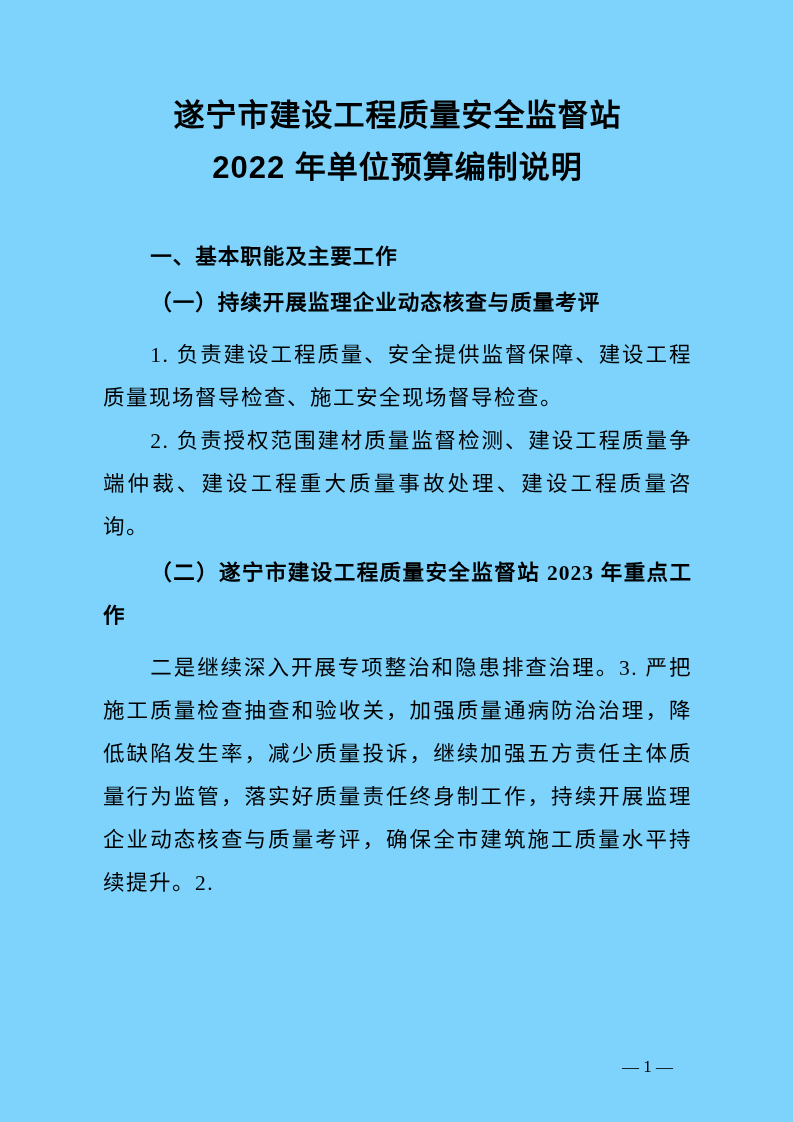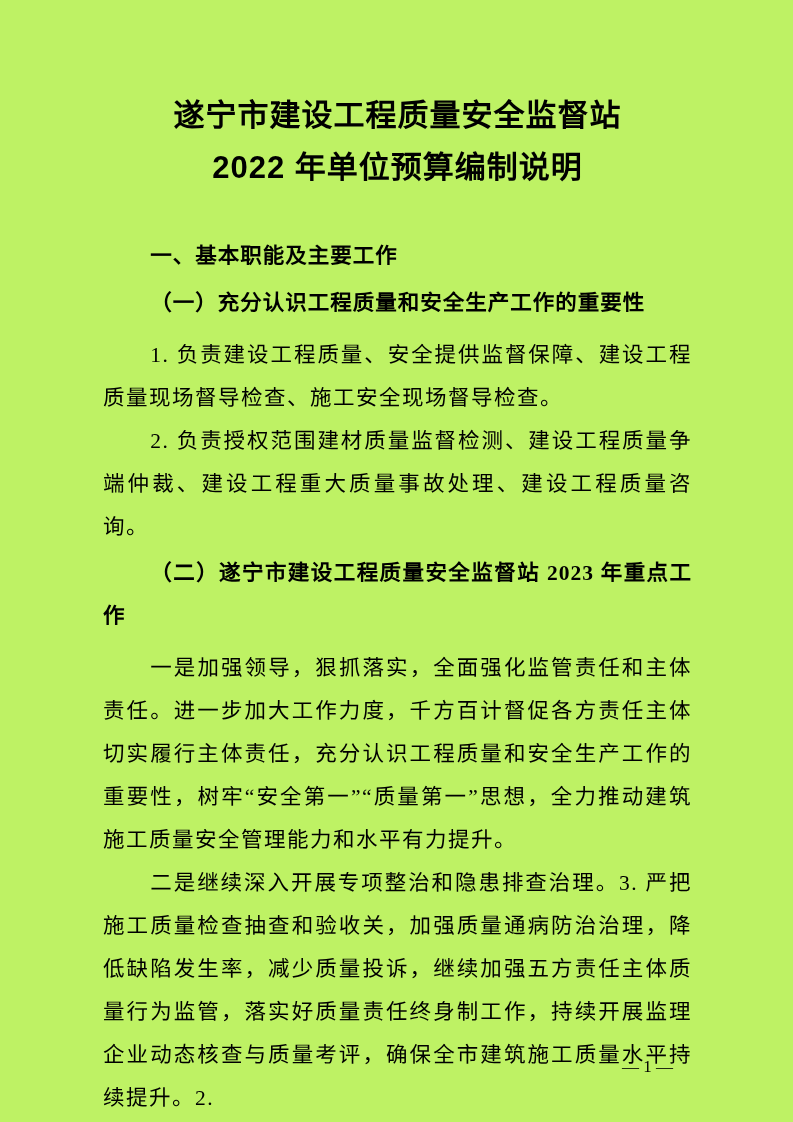--- a/index.html
+++ b/index.html
@@ -4,41 +4,41 @@
 <style>
   html, body {
     margin: 0;
     padding: 0;
     background: #ffffff;
   }
   .page {
     position: relative;
     width: 793px;
     height: 1122px;
-    background: #bef264;
+    background: #7dd3fc;
     color: #000000;
     overflow: hidden;
   }
   .content {
     position: absolute;
     left: 103px;
     top: 90px;
     width: 589px;
   }
   .doc-title {
     font-family: "Liberation Sans", "DejaVu Sans", sans-serif;
     font-weight: 700;
     font-size: 31px;
     line-height: 52px;
     text-align: center;
     letter-spacing: 1px;
     margin: 0;
   }
   .h1 {
-    font-family: Liberation Mono, monospace;
+    font-family: Liberation Sans, sans-serif;
     font-weight: 700;
     font-size: 21.5px;
     line-height: 43px;
     margin: 42px 0 0 0;
     text-indent: 2.2em;
     letter-spacing: 1px;
   }
   .h2 {
     font-family: "Liberation Serif", "DejaVu Serif", serif;
     font-weight: 700;
@@ -79,28 +79,27 @@
 <div class="page">
   <div class="content">
 
     <div class="doc-title">
       <div>遂宁市建设工程质量安全监督站</div>
       <div>2022 年单位预算编制说明</div>
     </div>
 
     <div class="h1">一、基本职能及主要工作</div>
 
-    <div class="h2">（一）充分认识工程质量和安全生产工作的重要性</div>
+    <div class="h2">（一）持续开展监理企业动态核查与质量考评</div>
 
     <p class="para">1. 负责建设工程质量、安全提供监督保障、建设工程质量现场督导检查、施工安全现场督导检查。</p>
 
     <p class="para">2. 负责授权范围建材质量监督检测、建设工程质量争端仲裁、建设工程重大质量事故处理、建设工程质量咨询。</p>
 
     <div class="h2">（二）遂宁市建设工程质量安全监督站 2023 年重点工作</div>
 
-    <p class="para">一是加强领导，狠抓落实，全面强化监管责任和主体责任。进一步加大工作力度，千方百计督促各方责任主体切实履行主体责任，充分认识工程质量和安全生产工作的重要性，树牢“安全第一”“质量第一”思想，全力推动建筑施工质量安全管理能力和水平有力提升。</p>
 
     <p class="para">二是继续深入开展专项整治和隐患排查治理。3. 严把施工质量检查抽查和验收关，加强质量通病防治治理，降低缺陷发生率，减少质量投诉，继续加强五方责任主体质量行为监管，落实好质量责任终身制工作，持续开展监理企业动态核查与质量考评，确保全市建筑施工质量水平持续提升。2.</p>
 
   </div>
 
   <div class="footer">— 1 —</div>
 </div>
 
 </body></html>

